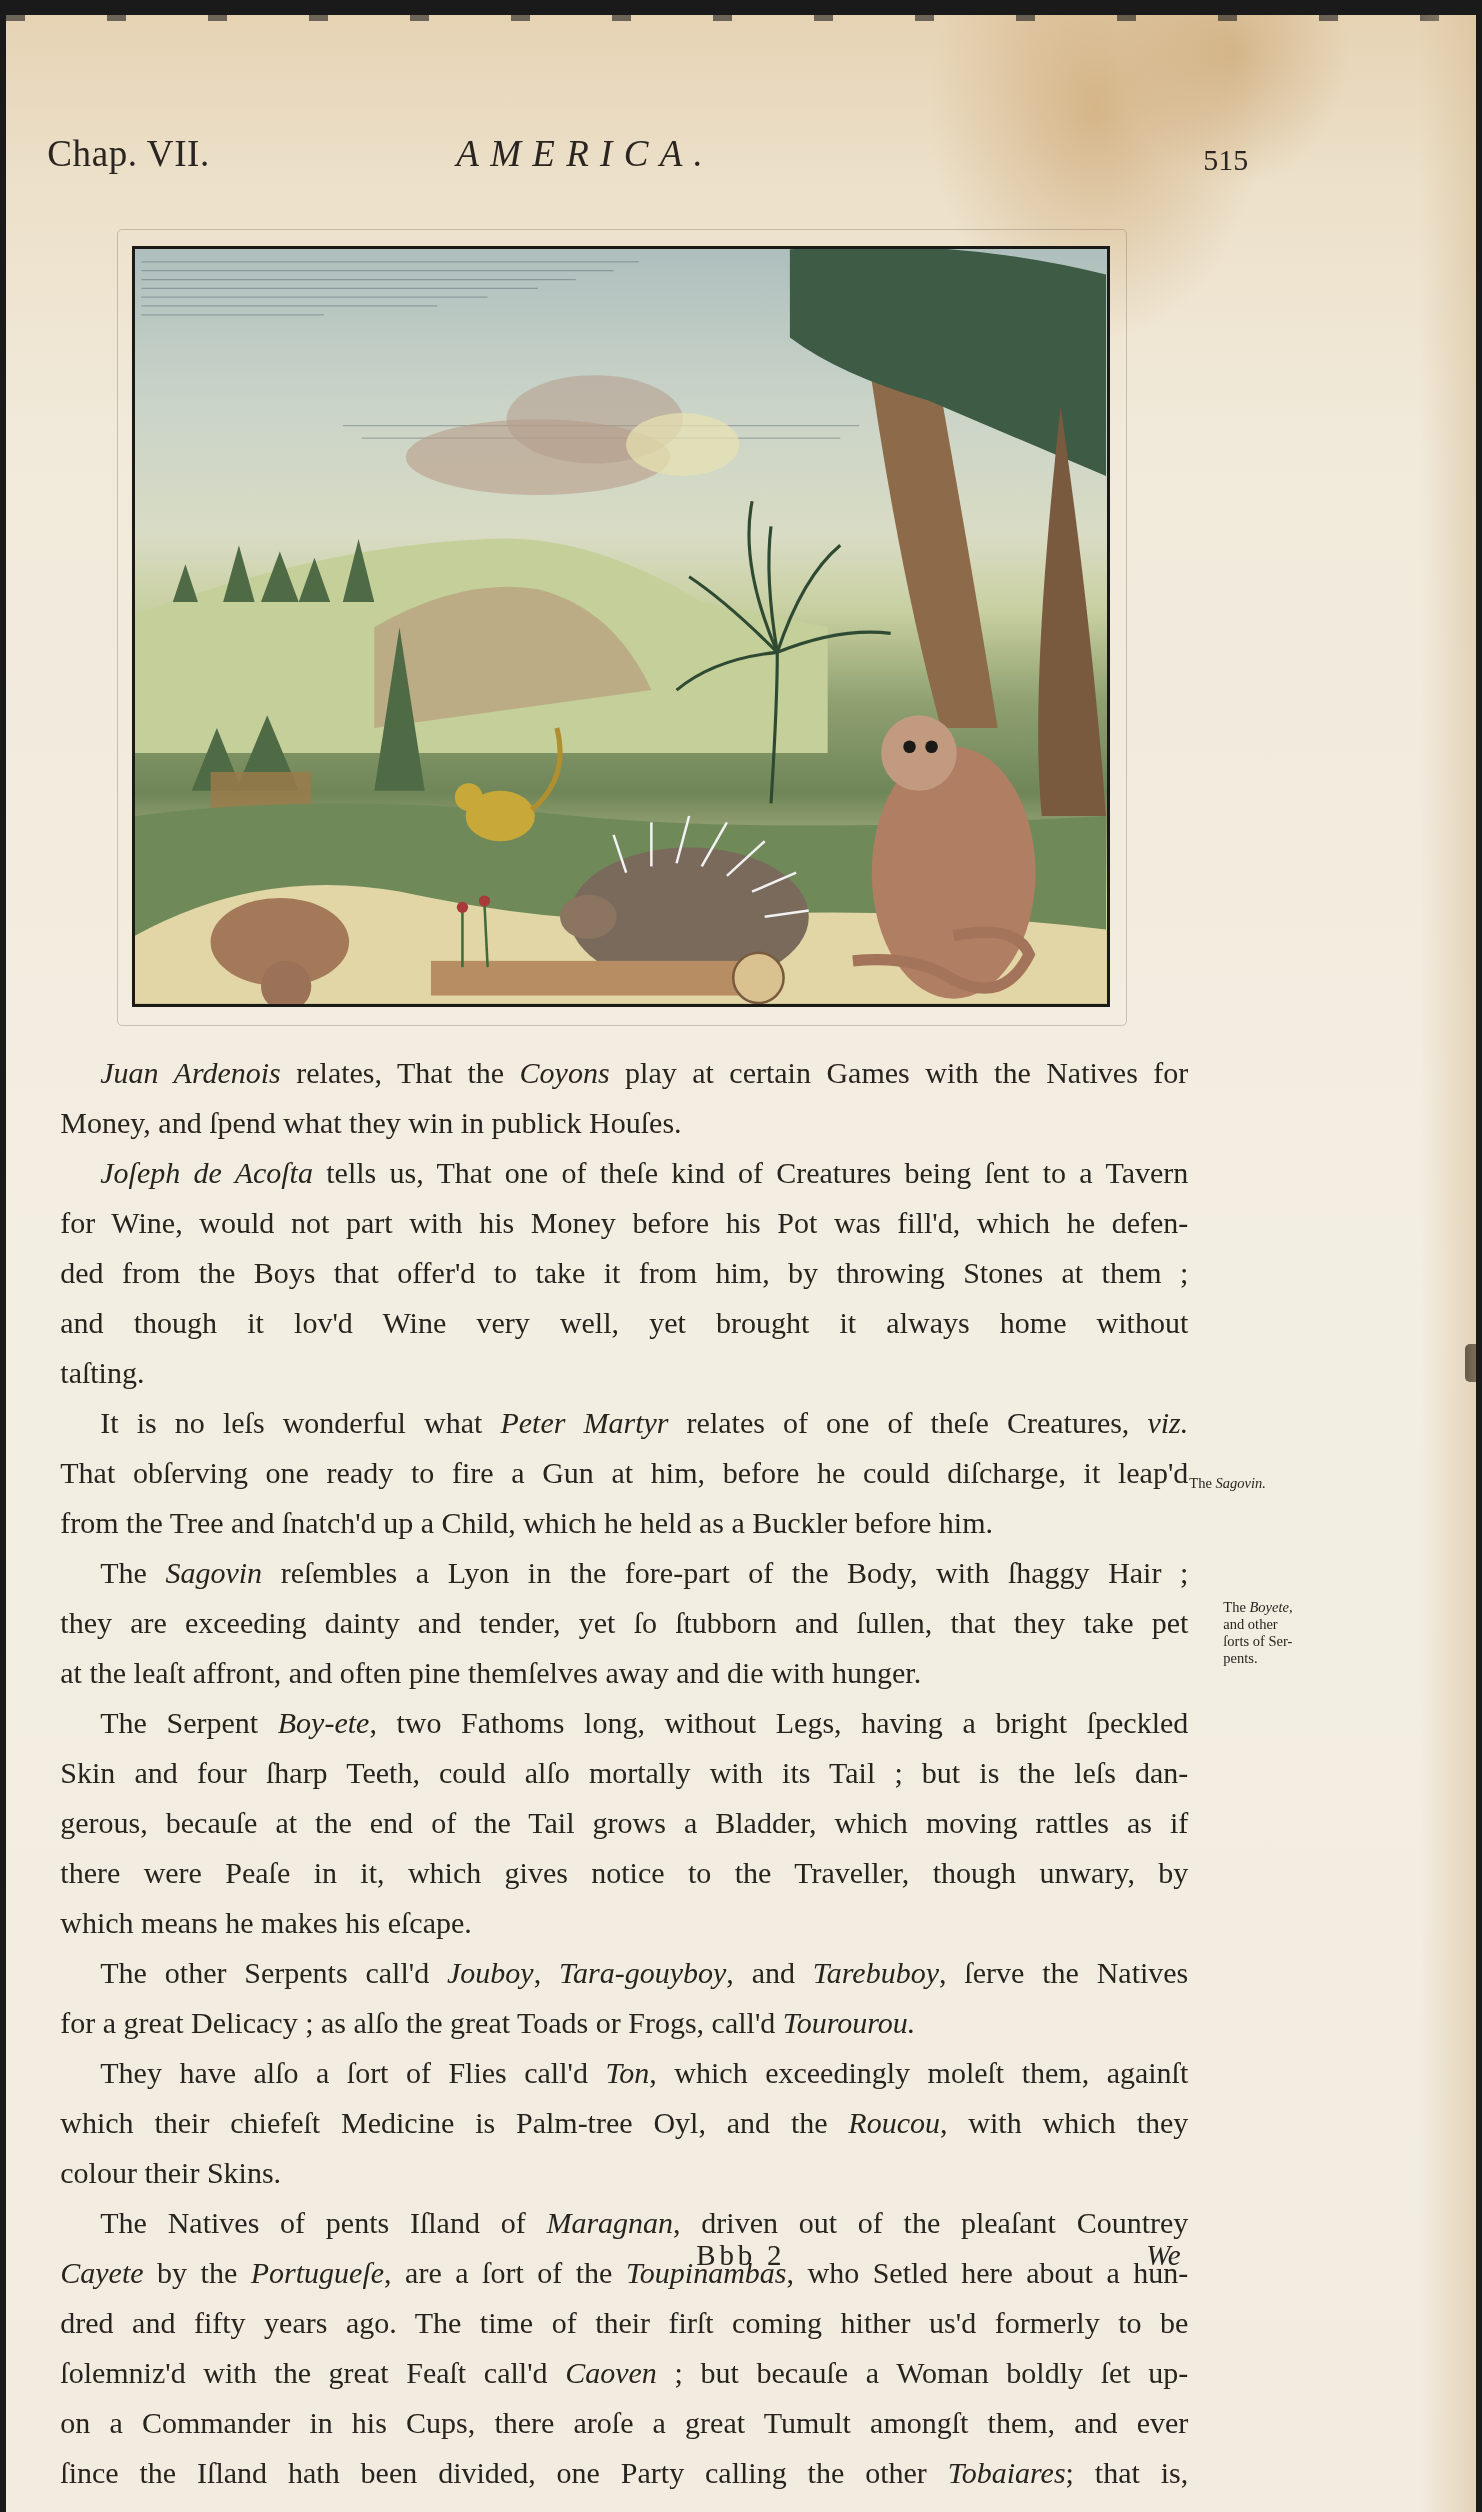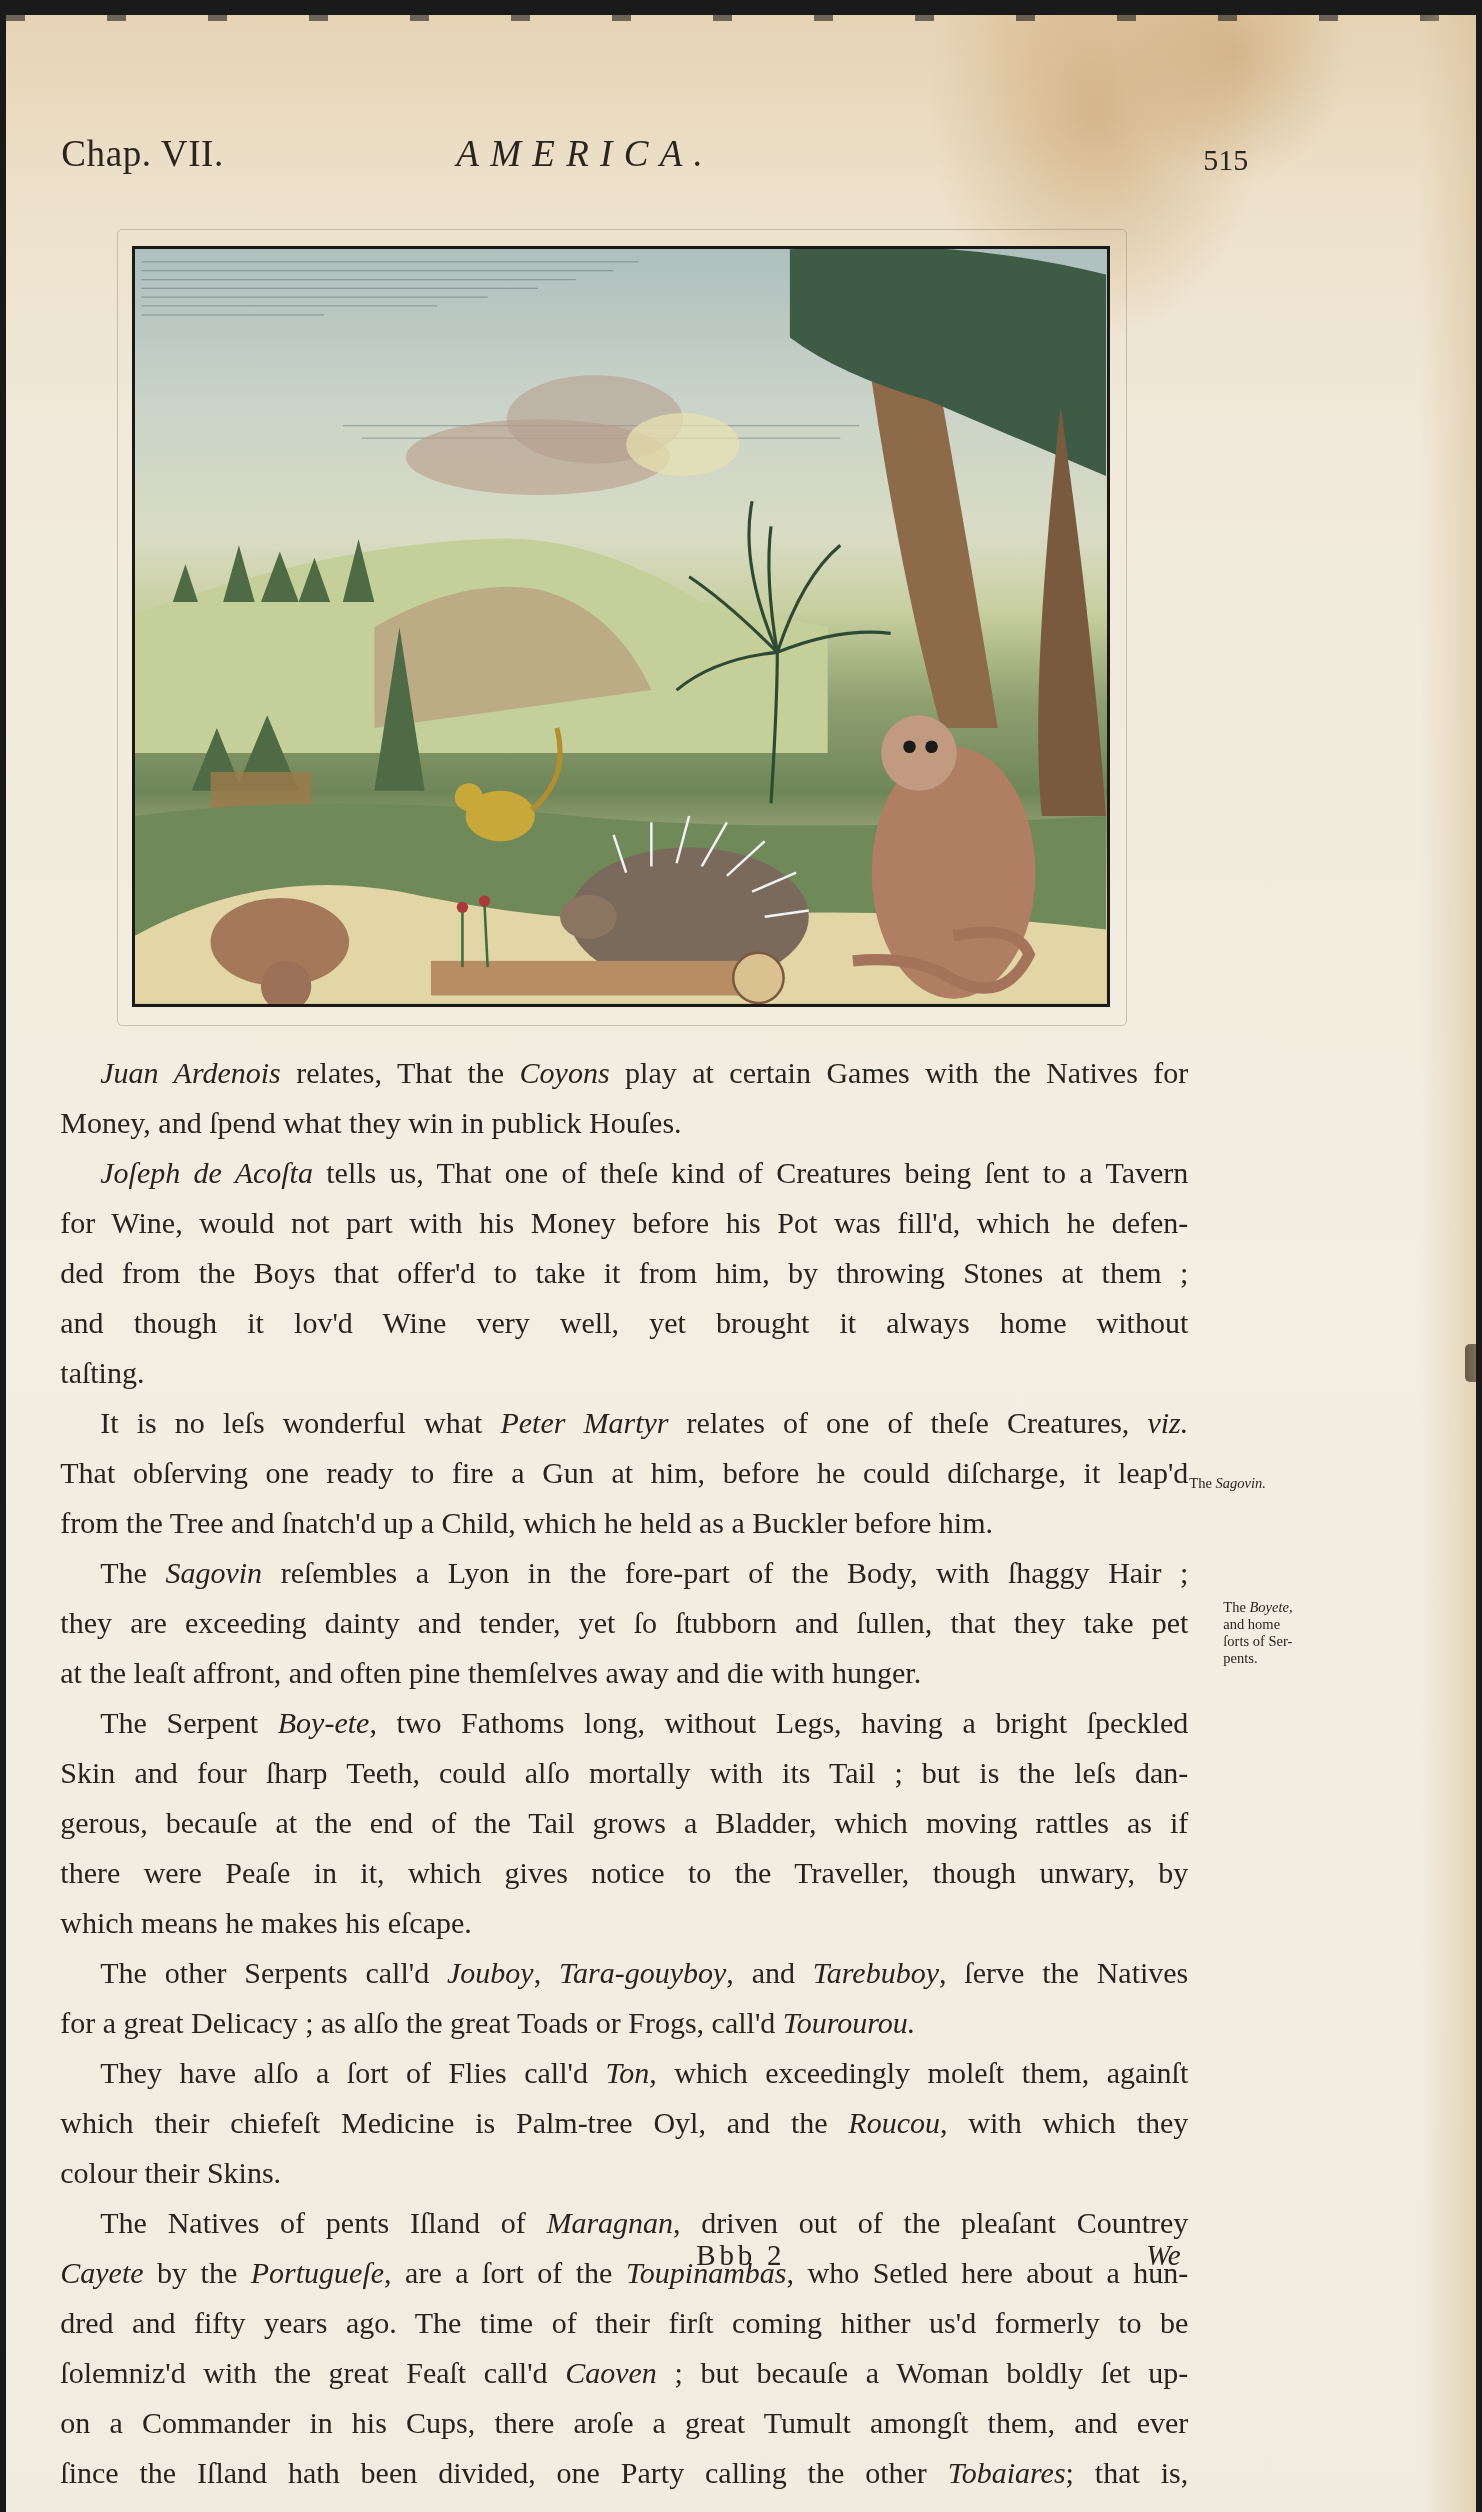--- a/index.html
+++ b/index.html
@@ -22,21 +22,21 @@
   }
   .edge-torn {
     position: absolute; left: 0; top: 0; width: 100%; height: 6.3px;
     background: repeating-linear-gradient(90deg, #1a1a1a 0 19px, transparent 19px 101px);
     opacity: 0.6;
   }
   .header {
     position: absolute; top: 117px; left: 0; width: 100%; height: 63px;
   }
   .chap {
-    position: absolute; left: 55px; top: 0;
+    position: absolute; left: 41px; top: 0;
     font-size: 37px; color: #2a2520; letter-spacing: 0.6px; text-align: right;
   }
   .running-title {
     position: absolute; left: 450px; top: 0;
     font-size: 37px; font-style: italic; color: #2a2520; letter-spacing: 11.3px;
   }
   .page-number {
     position: absolute; left: 1197px; top: 11.3px;
     font-size: 30px; color: #2a2520;
   }
@@ -208,21 +208,21 @@
       <p><span>on a Commander in his Cups, there aroſe a great Tumult amongſt them, and ever</span></p>
       <p style="text-align-last: justify;"><span>ſince the Iſland hath been divided, one Party calling the other </span><i>Tobaiares</i><span>; that is,</span></p>
     </div>
 
   <div id="marginals">
       <div class="marginal" style="left: 1183px; top: 1460px;">
         <div><span>The </span><i>Sagovin.</i></div>
       </div>
       <div class="marginal" style="left: 1183px; top: 1584px; margin-left: 34px;">
         <div><span>The </span><i>Boyete,</i></div>
-        <div><span>and  home</span></div>
+        <div><span>and  other</span></div>
         <div><span>ſorts of Ser-</span></div>
         <div><span>pents.</span></div>
       </div>
     </div>
 
   <span class="signature">Bbb 2</span>
   <span class="catchword">We</span>
 </div>
 
 

